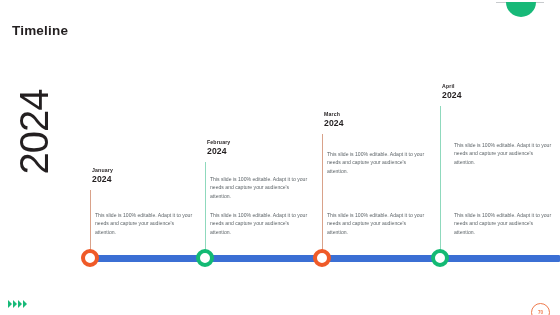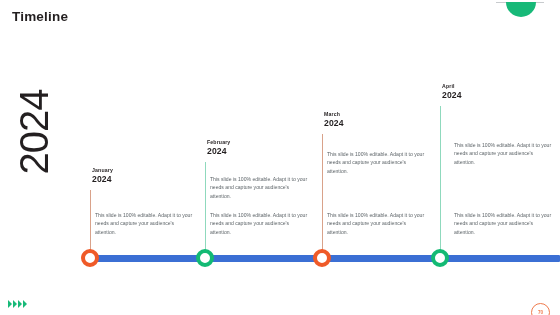--- a/index.html
+++ b/index.html
@@ -7,21 +7,21 @@
     width:560px;height:315px;
     background:#ffffff;
     font-family:"Liberation Sans", sans-serif;
     overflow:hidden;
     position:relative;
   }
   .slide{position:absolute;inset:0;background:#ffffff;}
 
   
   .title{
-    position:absolute;left:12px;top:10px;
+    position:absolute;left:12px;top:24px;
     font-size:13.5px;font-weight:bold;color:#231f20;
     letter-spacing:.2px;line-height:1;
   }
 
   
   .deco-tr{position:absolute;right:18px;top:0;width:40px;height:22px;}
   .deco-line{
     position:absolute;left:-6px;top:2px;width:48px;height:1.4px;
     background:#9aa0a6;opacity:.55;
   }

